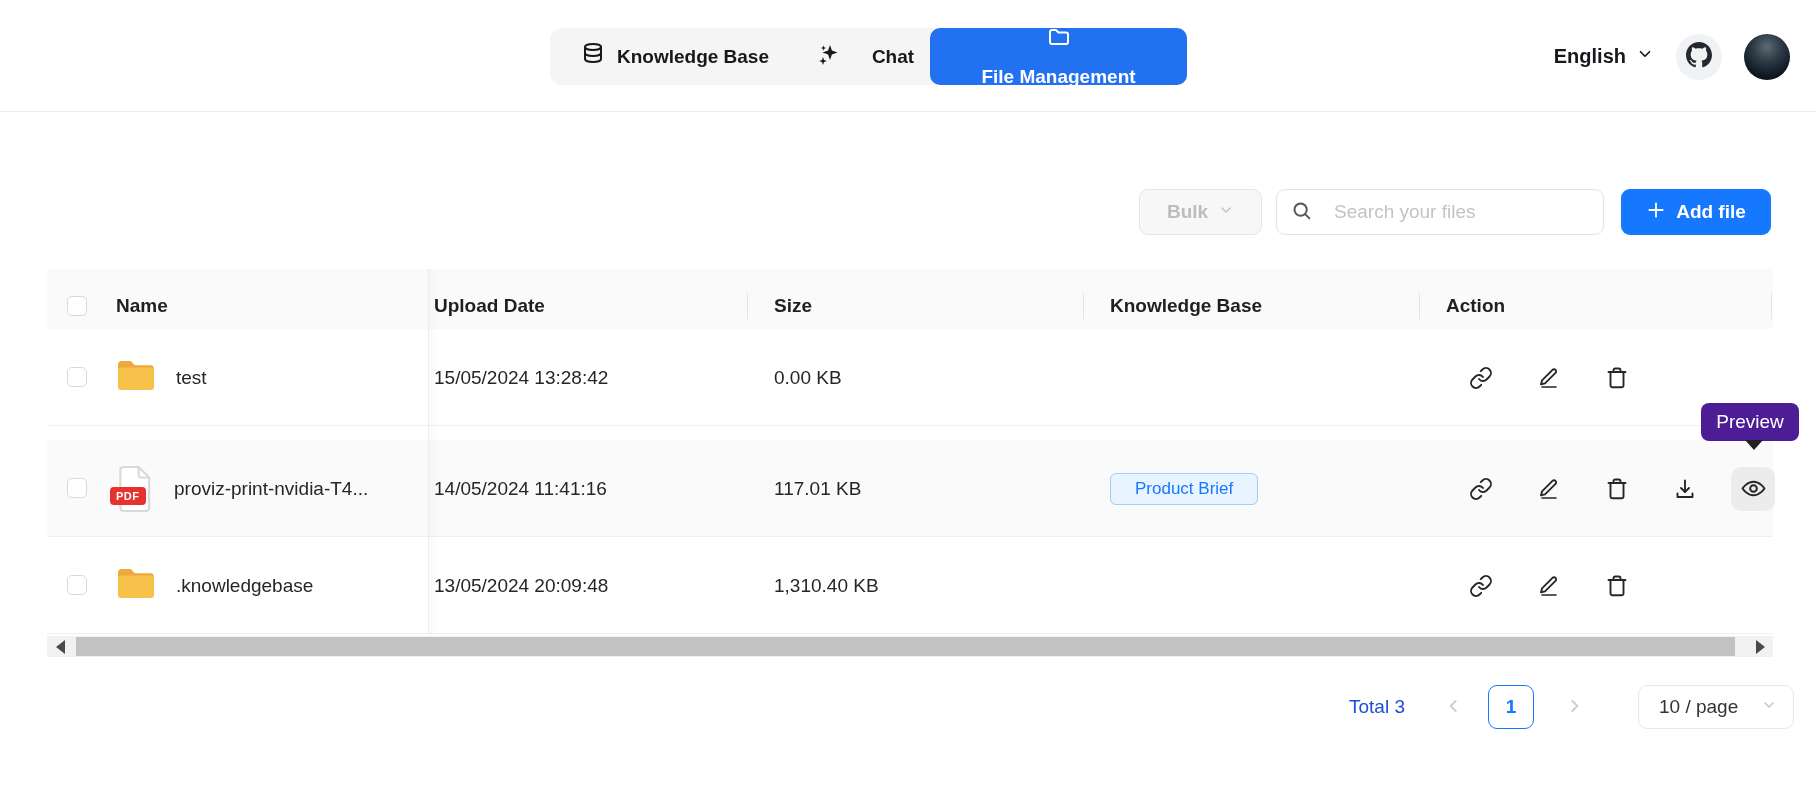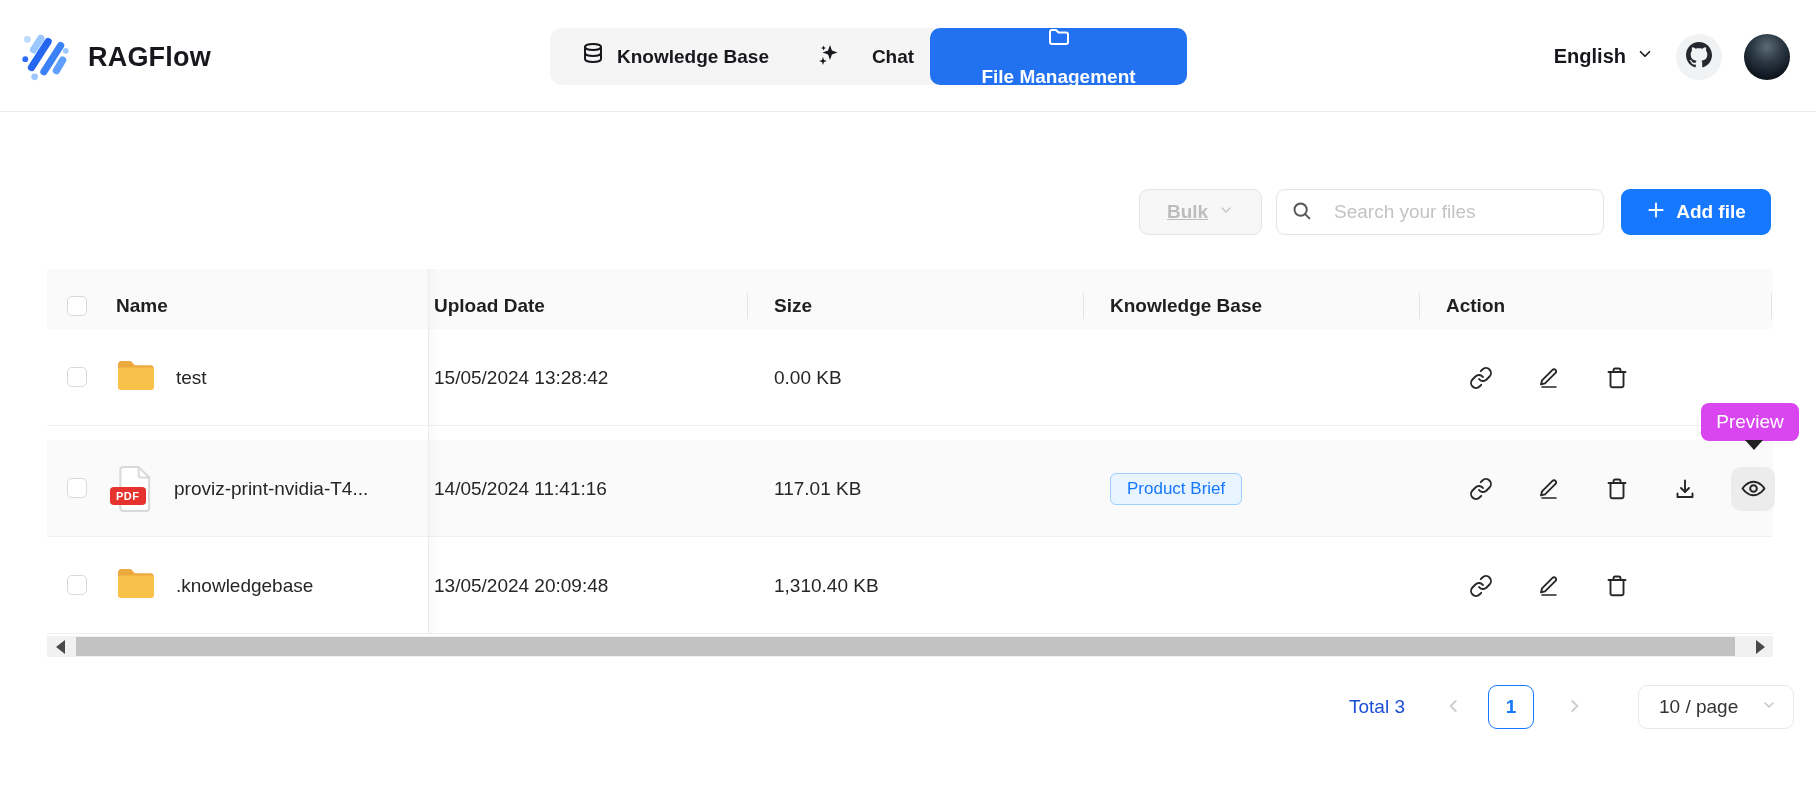--- a/index.html
+++ b/index.html
@@ -18,21 +18,21 @@
   .tab.active { width:257px; background:#2271f0; border-radius:10px; color:#fff;flex-direction:column; }
   .tab svg { flex:0 0 auto; }
 
   .header-right { position:absolute; right:26px; top:28px; height:57px; display:flex; align-items:center; gap:22px; }
   .lang { display:flex; align-items:center; gap:10px; font-size:20px; font-weight:600; color:#17181c; cursor:pointer; }
   .gh-btn { width:46px; height:46px; border-radius:50%; background:#f1f2f4; display:flex; align-items:center; justify-content:center; cursor:pointer; }
   .avatar { width:46px; height:46px; border-radius:50%; cursor:pointer;
     background: radial-gradient(circle at 50% 28%, #5c6b74 0%, #2b3844 38%, #121a24 70%, #05080d 100%); }
 
   
-  .bulk-btn { position:absolute; left:1139px; top:189px; width:123px; height:46px; border:1px solid #e5e5e5; background:#f7f7f8; border-radius:9px; display:flex; align-items:center; justify-content:center; gap:10px; font-size:19px; font-weight:600; color:#bdbdbd; cursor:pointer;text-decoration:underline; }
+  .bulk-btn { position:absolute; left:1139px; top:189px; width:123px; height:46px; border:1px solid #e5e5e5; background:#f7f7f8; border-radius:9px; display:flex; align-items:center; justify-content:center; gap:10px; font-size:19px; font-weight:600; color:#bdbdbd; cursor:pointer; }
   .search-box { position:absolute; left:1276px; top:189px; width:328px; height:46px; border:1px solid #e3e3e3; background:#fff; border-radius:9px; display:flex; align-items:center; gap:10px; padding:0 14px; }
   .search-box input { border:none; outline:none; flex:1; font-size:19px; font-family:inherit; color:#0f172a; background:transparent;margin-left:12px; }
   .search-box input::placeholder { color:#c3c3c3; }
   .addfile-btn { position:absolute; left:1621px; top:189px; width:150px; height:46px; background:#1677ff; border:none; border-radius:9px; display:flex; align-items:center; justify-content:center; gap:10px; font-size:19px; font-weight:600; color:#fff; cursor:pointer; font-family:inherit; }
 
   
   .table { position:absolute; left:47px; top:269px; width:1726px; height:365px; }
   .thead { position:absolute; left:0; top:0; width:1726px; height:74px; background:#fafafa; border-bottom:1px solid #f0f0f0; }
   .th { position:absolute; top:0; height:74px; display:flex; align-items:center; font-size:19px; font-weight:700; color:#1f1f1f; }
   .hdr-div { position:absolute; top:24px; width:1px; height:26px; background:#e4e4e4; }
@@ -44,28 +44,28 @@
   .cb { width:20px; height:20px; border:1.5px solid #d9d9d9; border-radius:5px; background:#fff; cursor:pointer; }
   .cb.head { position:absolute; left:20px; top:27px; }
   .cb.rowcb { position:absolute; left:20px; top:38px; }
 
   .pin-divider { position:absolute; left:381px; top:0; width:1px; height:365px; background:#ececec; }
   .pin-divider::after { content:""; position:absolute; left:1px; top:0; width:10px; height:365px; background:linear-gradient(to right, rgba(0,0,0,0.025), rgba(0,0,0,0)); }
 
   .pdf-wrap { position:relative; width:38px; height:46px; }
   .pdf-badge { position:absolute; left:-6px; top:21px; background:#e5322d; color:#fff; font-size:11px; font-weight:700; padding:3px 6px; border-radius:4px; letter-spacing:.5px; }
 
-  .kb-tag { display:inline-block; padding:5px 16px; border:1px solid #9ed0ff; background:#e8f4ff; color:#1677ff; font-size:17px; border-radius:6px; cursor:pointer; }
+  .kb-tag { display:inline-block; padding:5px 24px; border:1px solid #9ed0ff; background:#e8f4ff; color:#1677ff; font-size:17px; border-radius:6px; cursor:pointer; }
 
   .actions { gap:24px; }
   .act-btn { width:44px; height:44px; display:flex; align-items:center; justify-content:center; border-radius:10px; cursor:pointer; }
   .act-btn.hoverbg { background:#ececec; }
 
   
-  .tooltip { position:absolute; left:1701px; top:403px; width:98px; height:38px; background:#d946ef; color:#fff; border-radius:8px; display:flex; align-items:center; justify-content:center; font-size:19px; font-weight:500; z-index:5; }
+  .tooltip { position:absolute; left:1701px; top:403px; width:98px; height:38px; background:#4c1d95; color:#fff; border-radius:8px; display:flex; align-items:center; justify-content:center; font-size:19px; font-weight:500; z-index:5; }
   .tooltip .caret { position:absolute; left:44px; bottom:-9px; width:0; height:0; border-left:9px solid transparent; border-right:9px solid transparent; border-top:10px solid #212121; }
 
   
   .hscroll { position:absolute; left:47px; top:636px; width:1726px; height:21px; background:#f1f1f1; }
   .hs-arrow { position:absolute; top:0; width:26px; height:21px; display:flex; align-items:center; justify-content:center; cursor:pointer; }
   .hs-arrow.left { left:0; }
   .hs-arrow.right { right:0; }
   .tri-l { width:0; height:0; border-top:7px solid transparent; border-bottom:7px solid transparent; border-right:9px solid #4a4a4a; }
   .tri-r { width:0; height:0; border-top:7px solid transparent; border-bottom:7px solid transparent; border-left:9px solid #4a4a4a; }
   .hs-thumb { position:absolute; left:29px; top:1px; width:1659px; height:19px; background:#c2c2c2; cursor:grab; }
@@ -77,35 +77,20 @@
   .pg-page { position:absolute; left:1488px; top:0; width:46px; height:44px; border:1.5px solid #1677ff; border-radius:9px; color:#1677ff; font-size:19px; font-weight:600; display:flex; align-items:center; justify-content:center; cursor:pointer; background:#fff; }
   .pg-next { position:absolute; left:1564px; top:11px; cursor:pointer; }
   .pg-size { position:absolute; left:1619px; top:0; width:156px; height:44px; border:1px solid #e8e8e8; border-radius:9px; display:flex; align-items:center; justify-content:space-between; padding:0 16px 0 20px; font-size:19px; color:#333; cursor:pointer; background:#fff;margin-left:19px; }
 </style>
 </head>
 <body>
 
 <div class="page">
 
   <header class="app-header">
-    <div class="brand">
-      <span>
-        <svg width="54" height="54" viewBox="0 0 52 52" fill="none" stroke-linecap="round">
-          <line x1="15" y1="21" x2="22" y2="10" stroke="#9cc8ff" stroke-width="7"></line>
-          <line x1="13" y1="38" x2="29" y2="13" stroke="#2566f1" stroke-width="7"></line>
-          <line x1="25" y1="42" x2="41" y2="17" stroke="#3b82f6" stroke-width="7"></line>
-          <line x1="37" y1="41" x2="43" y2="31" stroke="#5ea0ff" stroke-width="7"></line>
-          <circle cx="9" cy="11" r="3.2" fill="#bcdcff"></circle>
-          <circle cx="7" cy="30" r="2.8" fill="#2f6bff"></circle>
-          <circle cx="16" cy="47" r="3.2" fill="#9cc8ff"></circle>
-          <circle cx="46" cy="22" r="2.8" fill="#9cc8ff"></circle>
-        </svg>
-      </span>
-      <span class="brand-name">RAGFlow</span>
-    </div>
 
     <nav class="main-nav">
       <div class="tab kb">
         <span>
           <svg width="24" height="24" viewBox="0 0 24 24" fill="none" stroke="#17181c" stroke-width="2" stroke-linecap="round" stroke-linejoin="round">
             <ellipse cx="12" cy="5" rx="8" ry="3"></ellipse>
             <path d="M4 5v6c0 1.7 3.6 3 8 3s8-1.3 8-3V5"></path>
             <path d="M4 11v6c0 1.7 3.6 3 8 3s8-1.3 8-3v-6"></path>
           </svg>
         </span>

